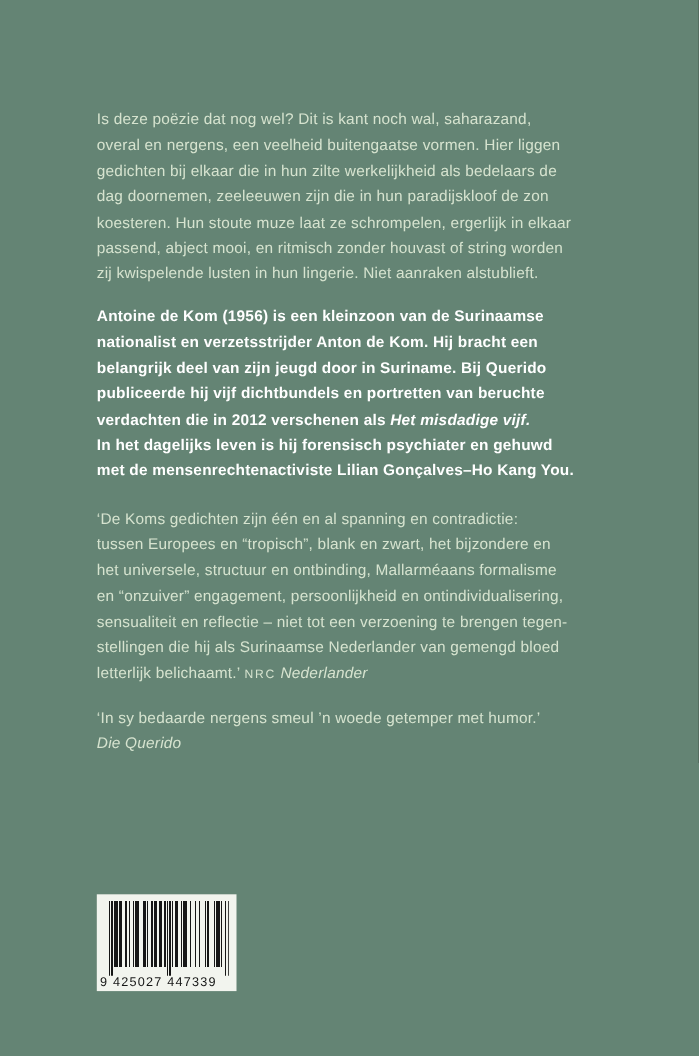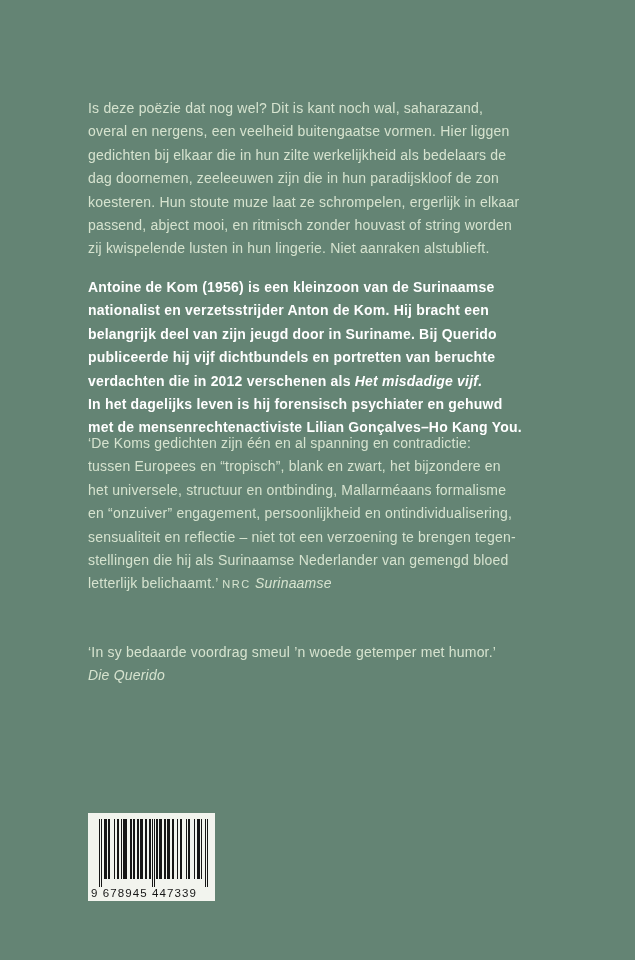--- a/index.html
+++ b/index.html
@@ -25,21 +25,21 @@
   .light { color: #d6e3cf; font-weight: 400; }
   .dark  { color: #ffffff; font-weight: 700; }
   .para em { font-style: italic; }
   .caps {
     font-size: 11px;
     letter-spacing: 1.6px;
     font-weight: 400;
   }
   #blurb   { top: 97px;  }
   #bio     { top: 276px; }
-  #nrc     { top: 432px; }
+  #nrc     { top: 460px; }
   #burger  { top: 641px; }
   .barcode {
     position: absolute;
     left: 88px;
     top: 813px;
     width: 127px;
     height: 88px;
     background: #f2f4ee;
   }
   .barcode svg {
@@ -81,23 +81,23 @@
 verdachten die in 2012 verschenen als </span><em>Het misdadige vijf.</em><span>
 In het dagelijks leven is hij forensisch psychiater en gehuwd
 met de mensenrechtenactiviste Lilian Gonçalves–Ho Kang You.</span></p>
 
   <p id="nrc" class="para light"><span>‘De Koms gedichten zijn één en al spanning en contradictie:
 tussen Europees en “tropisch”, blank en zwart, het bijzondere en
 het universele, structuur en ontbinding, Mallarméaans formalisme
 en “onzuiver” engagement, persoonlijkheid en ontindividualisering,
 sensualiteit en reflectie – niet tot een verzoening te brengen tegen-
 stellingen die hij als Surinaamse Nederlander van gemengd bloed
-letterlijk belichaamt.’ </span><span class="caps">NRC</span><em> Surinaamse</em></p>
+letterlijk belichaamt.’ </span><span class="caps">NRC</span><em> Nederlander</em></p>
 
-  <p id="burger" class="para light"><span>‘In sy bedaarde voordrag smeul ’n woede getemper met humor.’
+  <p id="burger" class="para light"><span>‘In sy bedaarde nergens smeul ’n woede getemper met humor.’
 </span><em>Die Querido</em></p>
 
   <div class="barcode">
     <svg viewBox="0 0 95 68" width="109" height="68" preserveAspectRatio="none" shape-rendering="crispEdges" fill="#161616">
         <rect x="0" y="0" width="1" height="68"></rect>
         <rect x="2" y="0" width="1" height="68"></rect>
         <rect x="4" y="0" width="1" height="60"></rect>
         <rect x="5" y="0" width="1" height="60"></rect>
         <rect x="6" y="0" width="1" height="60"></rect>
         <rect x="8" y="0" width="1" height="60"></rect>
@@ -134,16 +134,16 @@
         <rect x="76" y="0" width="1" height="60"></rect>
         <rect x="78" y="0" width="1" height="60"></rect>
         <rect x="83" y="0" width="1" height="60"></rect>
         <rect x="85" y="0" width="1" height="60"></rect>
         <rect x="86" y="0" width="1" height="60"></rect>
         <rect x="87" y="0" width="1" height="60"></rect>
         <rect x="89" y="0" width="1" height="60"></rect>
         <rect x="92" y="0" width="1" height="68"></rect>
         <rect x="94" y="0" width="1" height="68"></rect>
       </svg>
-    <div class="digits">9 678945 447339</div>
+    <div class="digits">9 425027 447339</div>
   </div>
 
 </div>
 
 </body></html>

